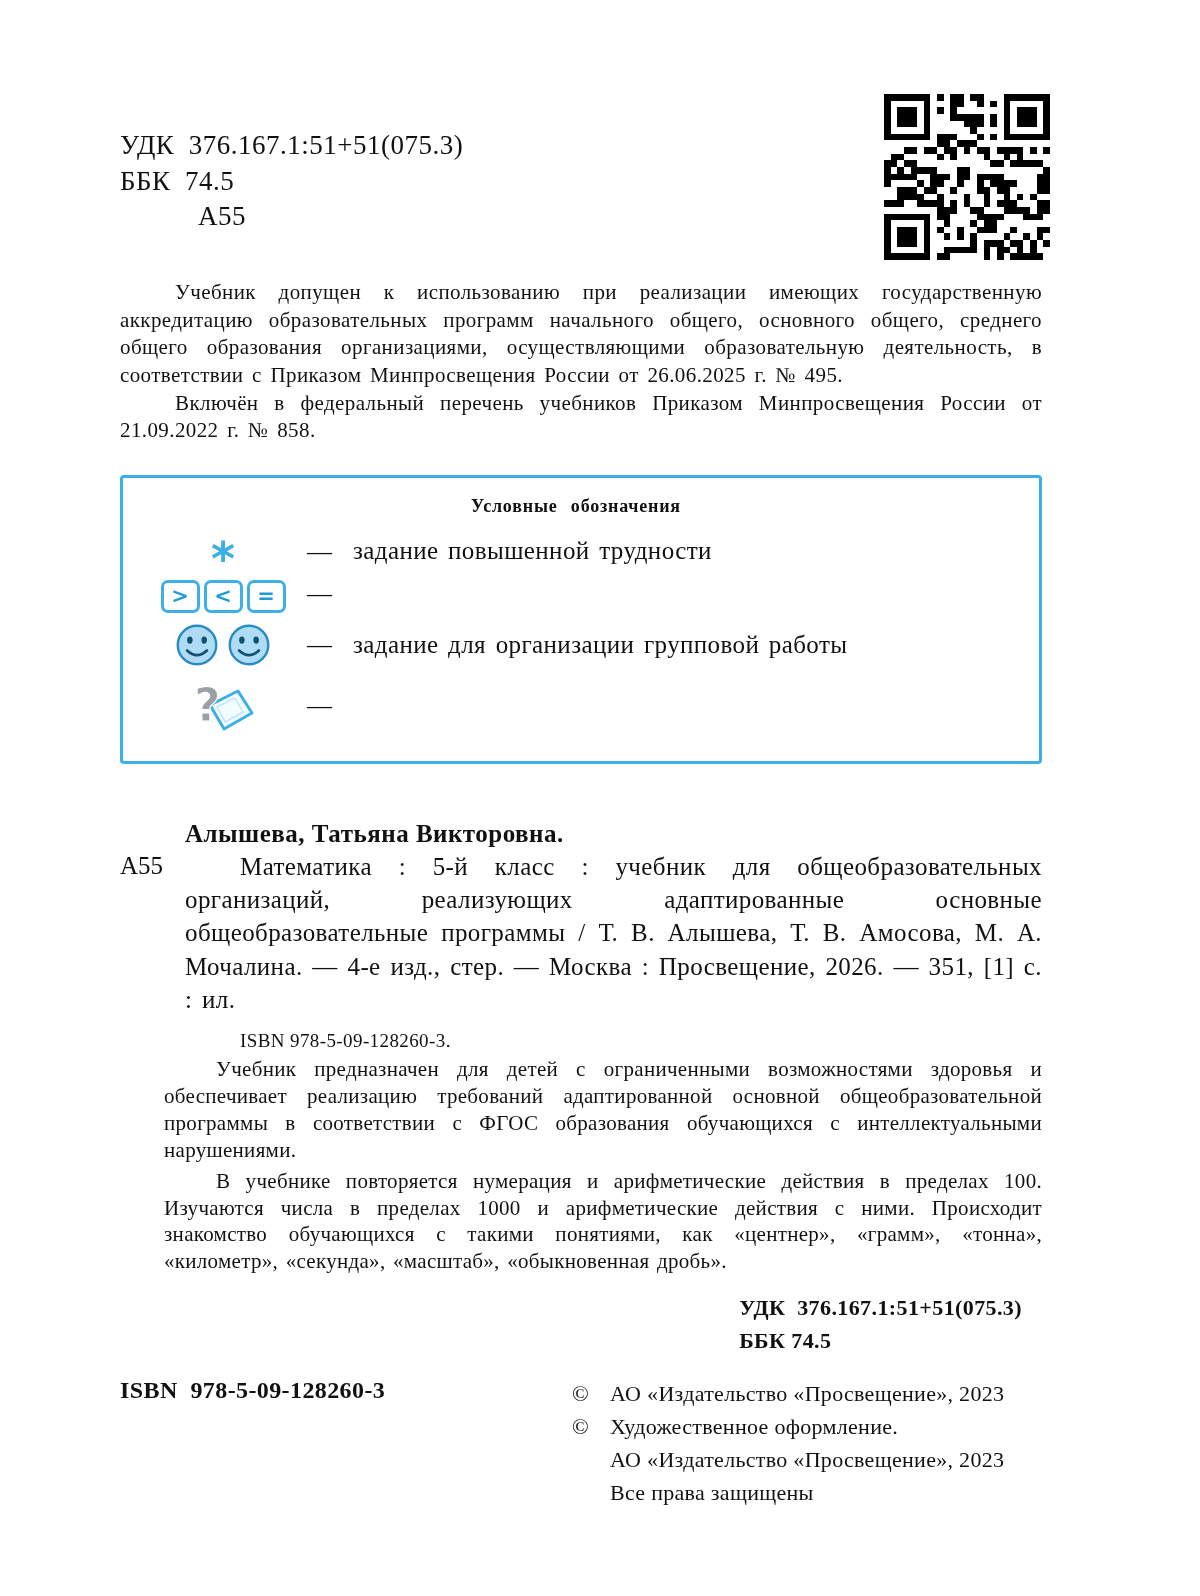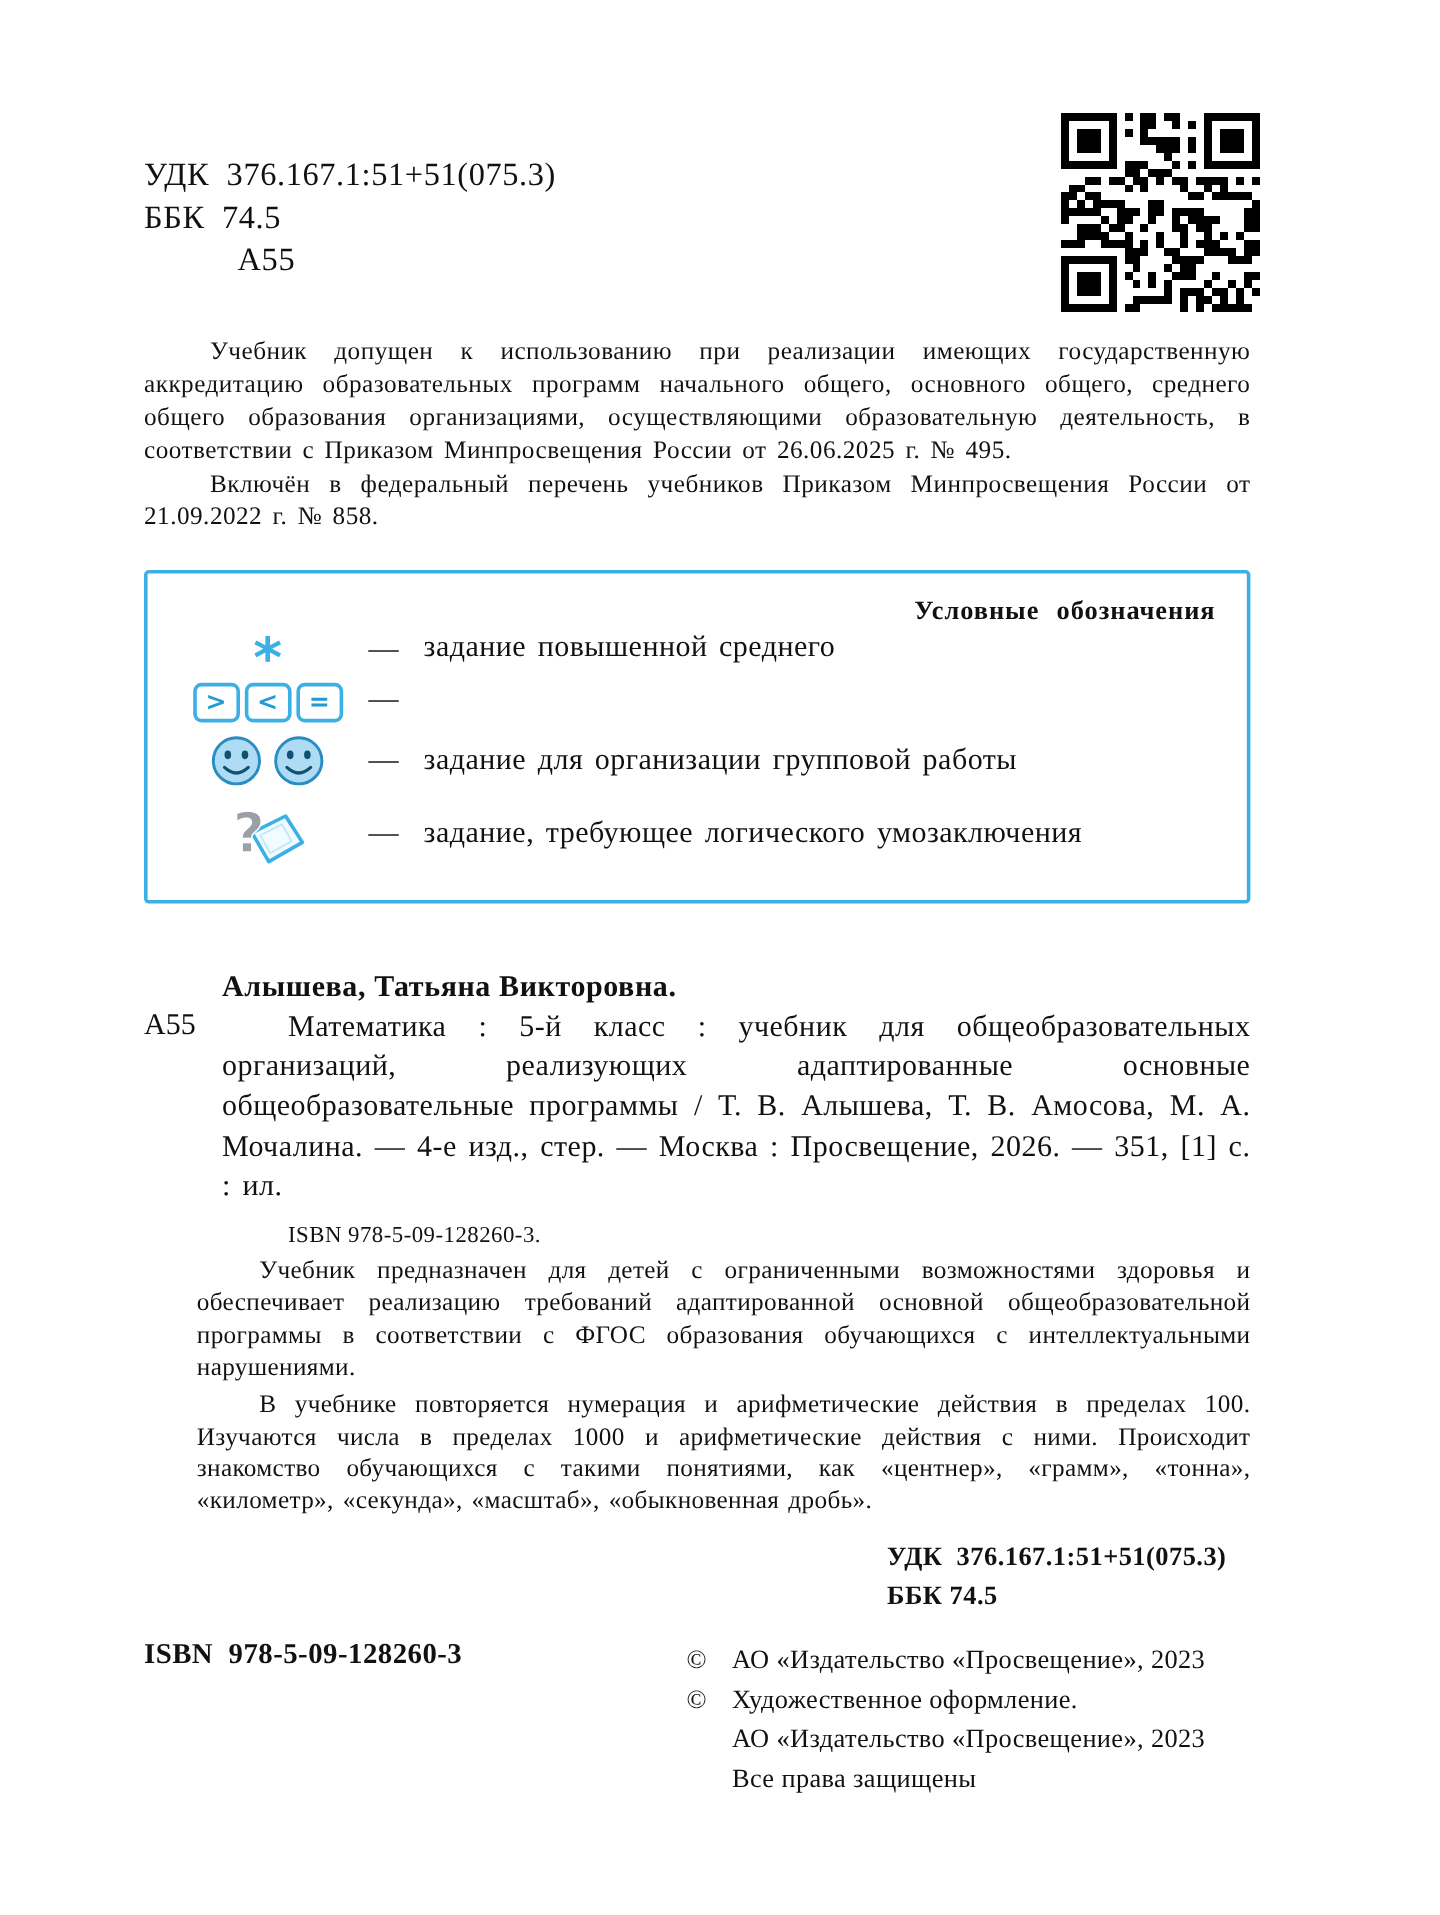--- a/index.html
+++ b/index.html
@@ -36,23 +36,23 @@
   }
 
   
   .legend {
     margin-top:30px;
     border:3px solid #3cb0e6;
     border-radius:4px;
     padding:18px 26px 16px 16px;
   }
   .legend-title {
-    text-align:right; font-weight:bold; font-size:22px;
+    text-align:center; font-weight:bold; font-size:18px;
     letter-spacing:0.8px; word-spacing:8px;
-    margin-bottom:0;
+    margin-bottom:16px;
   }
   .legend-row { display:flex; align-items:center; margin-bottom:10px; }
   .legend-row.top { align-items:flex-start; }
   .icon-cell {
     width:168px; flex:0 0 168px;
     display:flex; align-items:center; justify-content:center;
   }
   .dash-cell { width:46px; flex:0 0 46px; font-size:25px; }
   .text-cell {
     flex:1; font-size:25px; line-height:1.3;
@@ -337,21 +337,21 @@
   </div>
 
   <div class="legend">
     <div class="legend-title">Условные обозначения</div>
 
     <div class="legend-row">
       <span class="icon-cell">
         <span class="asterisk">*</span>
       </span>
       <span class="dash-cell">—</span>
-      <span class="text-cell">задание повышенной среднего</span>
+      <span class="text-cell">задание повышенной трудности</span>
     </div>
 
     <div class="legend-row top">
       <span class="icon-cell">
         <span class="cmp-box">
             <span>&gt;</span>
           </span>
         <span class="cmp-box">
             <span>&lt;</span>
           </span>
@@ -383,21 +383,20 @@
 
     <div class="legend-row">
       <span class="icon-cell">
         <svg class="logic-svg" viewBox="0 0 74 58">
           <polygon points="24,28 52,14 66,36 38,52" fill="#f2fbff" stroke="#3cb0e6" stroke-width="3" stroke-linejoin="round"></polygon>
           <polygon points="31,30 49,21 57,35 39,45" fill="none" stroke="#bfe7f8" stroke-width="1.5" stroke-linejoin="round"></polygon>
           <text x="8" y="44" font-family="DejaVu Sans, sans-serif" font-size="46" font-weight="bold" fill="#9aa0a6" stroke="#ffffff" stroke-width="1.2">?</text>
         </svg>
       </span>
       <span class="dash-cell">—</span>
-      <span class="text-cell">задание, требующее логического умозаключения</span>
     </div>
   </div>
 
   <div class="bib">
     <div class="bib-author">Алышева, Татьяна Викторовна.</div>
     <div class="bib-entry">
       <span class="entry-code">А55</span>
       <p>Математика : 5-й класс : учебник для общеобразовательных организаций, реализующих адаптированные основные общеобразовательные программы / Т. В. Алышева, Т. В. Амосова, М. А. Мочалина. — 4-е изд., стер. — Москва : Просвещение, 2026. — 351, [1] с. : ил.</p>
     </div>
     <div class="bib-isbn">ISBN 978-5-09-128260-3.</div>

